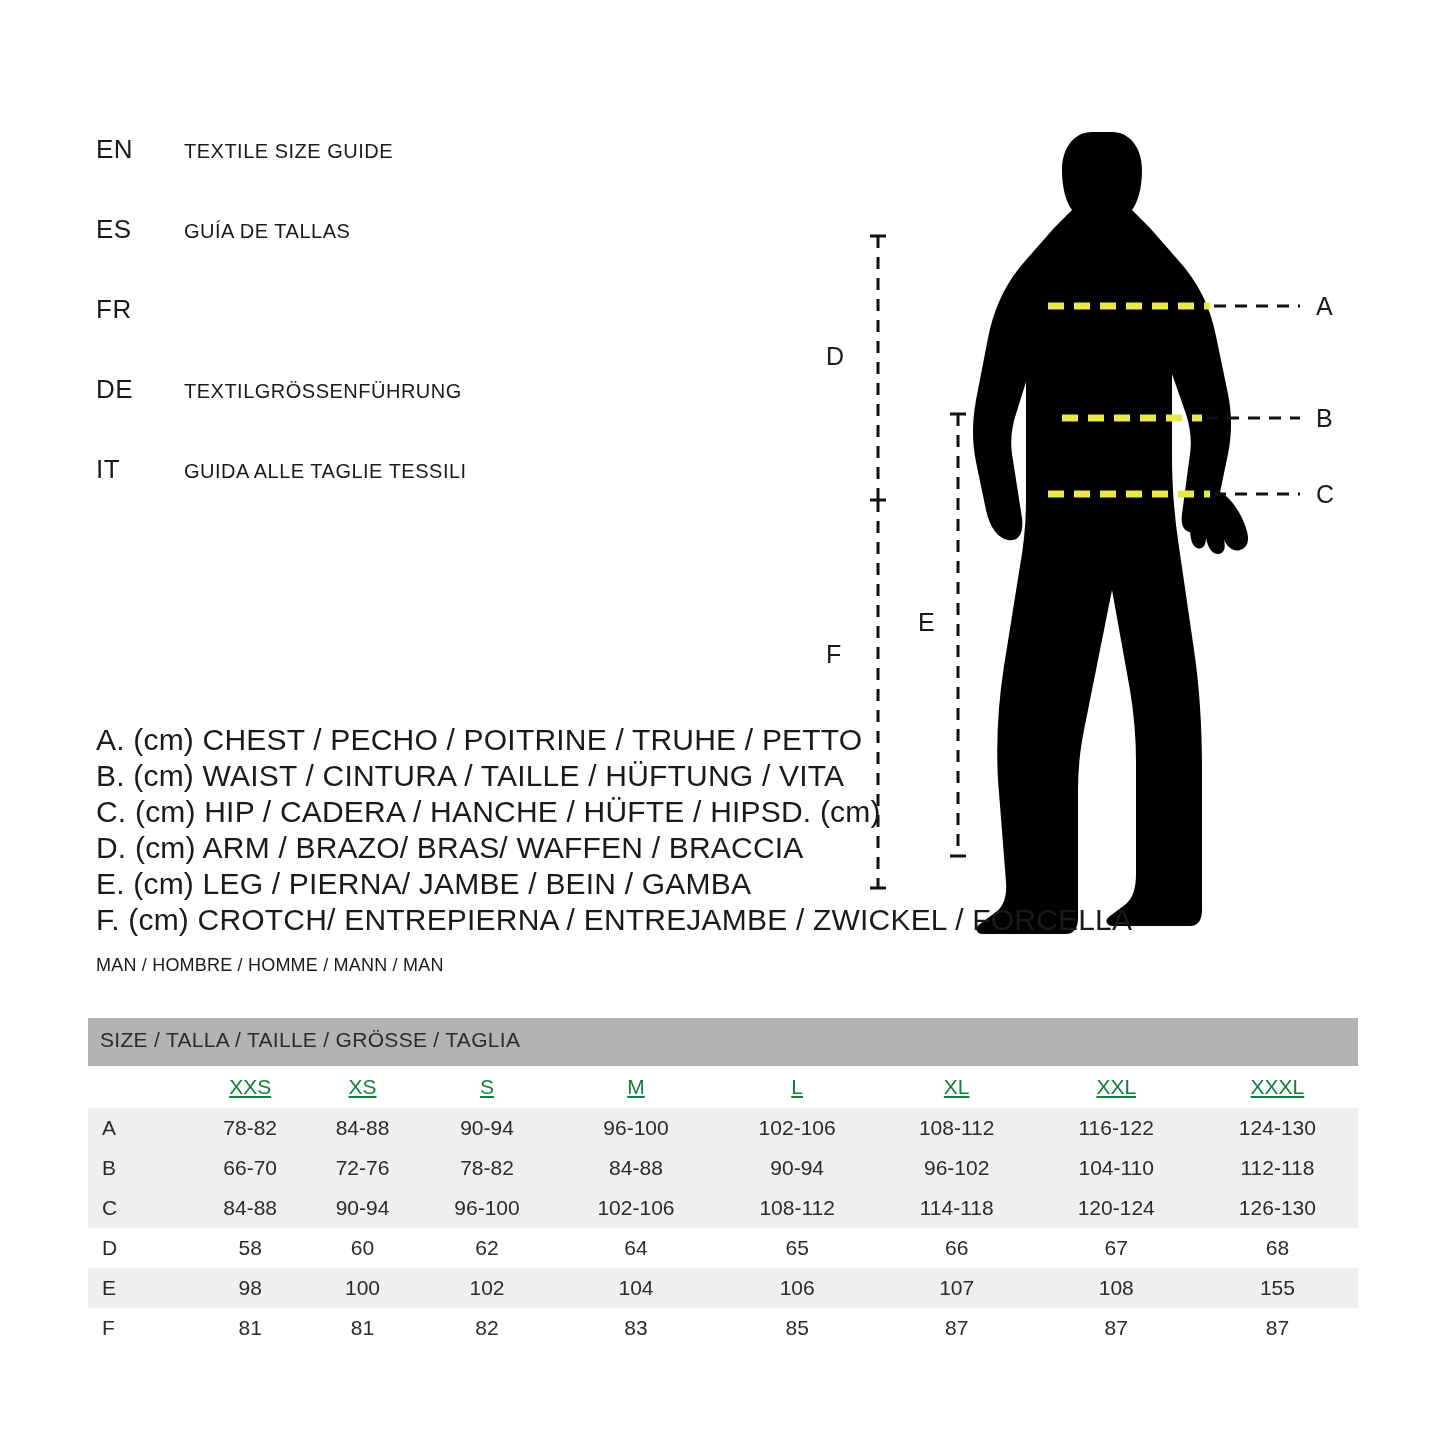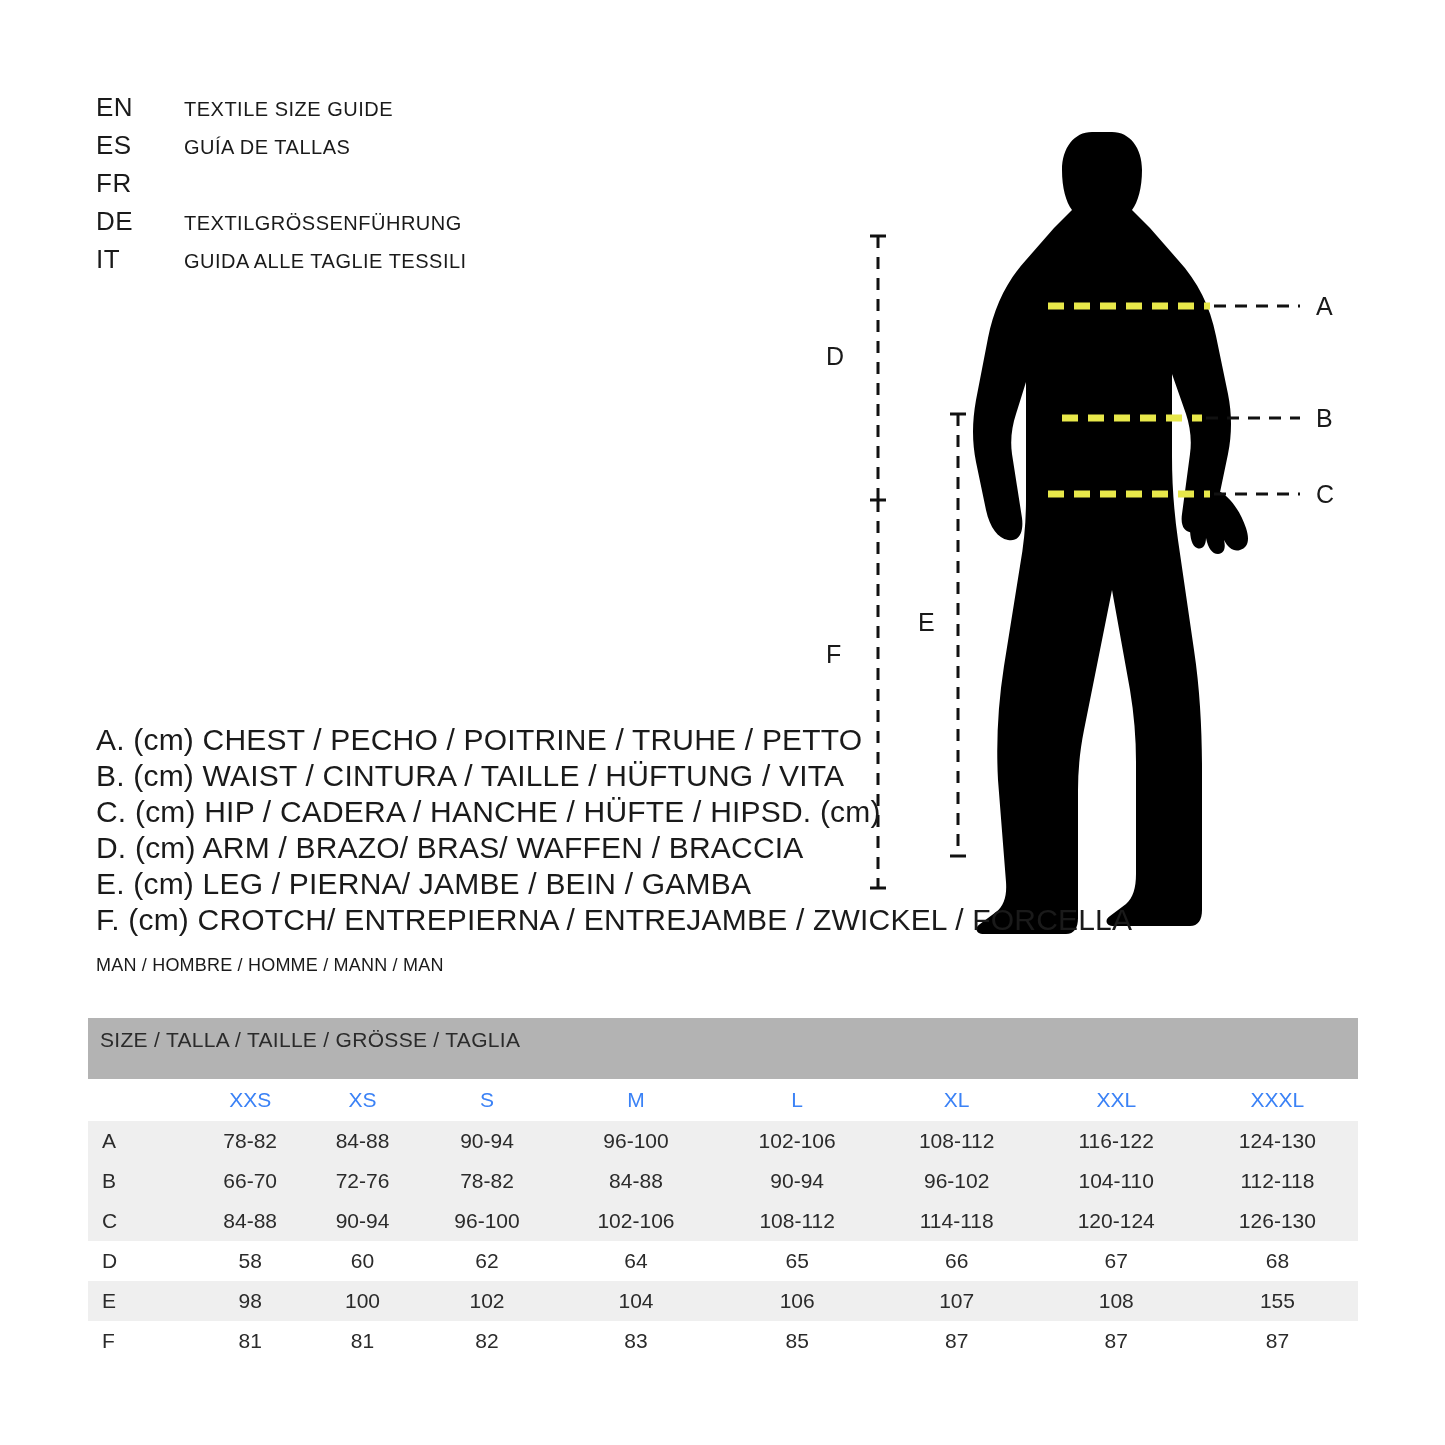--- a/index.html
+++ b/index.html
@@ -21,20 +21,21 @@
     position: absolute;
     left: 96px;
     top: 88px;
     width: 620px;
   }
   .title-row {
     display: flex;
     align-items: baseline;
     height: 38px;
     line-height: 38px;
+    margin-top: 42px;
   }
   .title-lang {
     width: 88px;
     font-size: 26px;
     letter-spacing: 0.5px;
     color: #1a1a1a;
   }
   .title-text {
     font-size: 20px;
     letter-spacing: 0.5px;
@@ -91,29 +92,30 @@
     top: 1018px;
     width: 1270px;
     border-collapse: collapse;
     font-size: 21px;
   }
   .size-table tr.head-band td {
     background: #b3b3b3;
     color: #2b2b2b;
     font-size: 21px;
     text-align: left;
-    padding: 10px 0 27px 12px;
+    padding: 10px 0 14px 12px;
     letter-spacing: 0.3px;
   }
   .size-table tr.size-head td {
     background: #ffffff;
     text-align: center;
     padding: 9px 0;
-    color: #3b82f6;
+    color: #15803d;
     font-size: 21px;
+    text-decoration: underline;
   }
   .size-table td {
     text-align: center;
     padding: 8px 0;
     color: #2b2b2b;
   }
   .size-table td.rowlab {
     text-align: left;
     padding-left: 14px;
     width: 92px;

